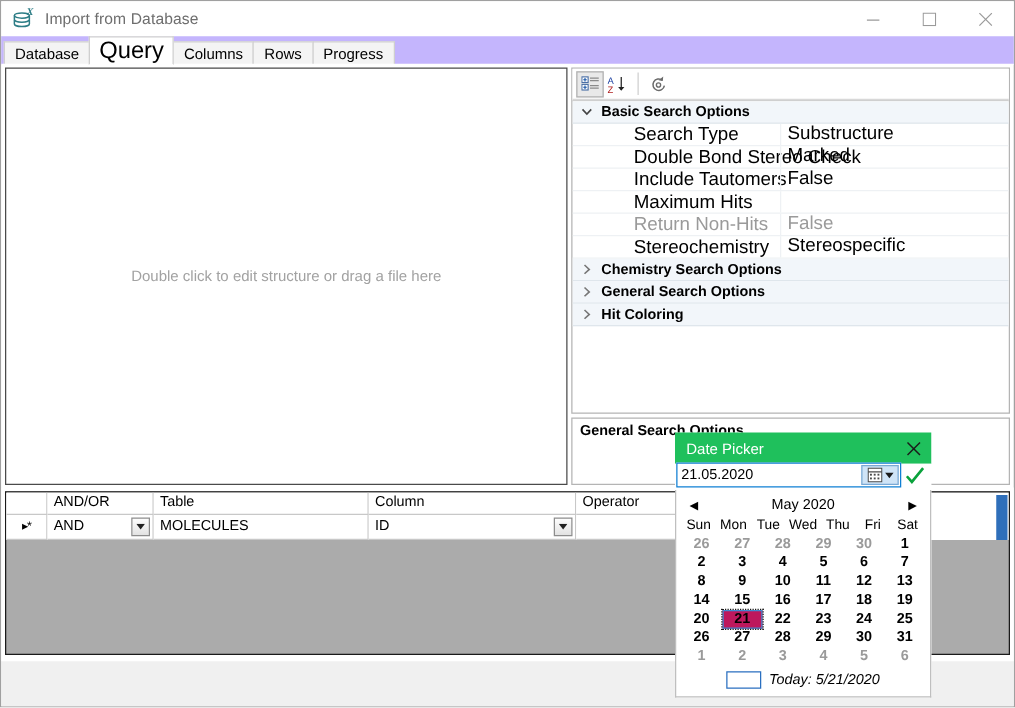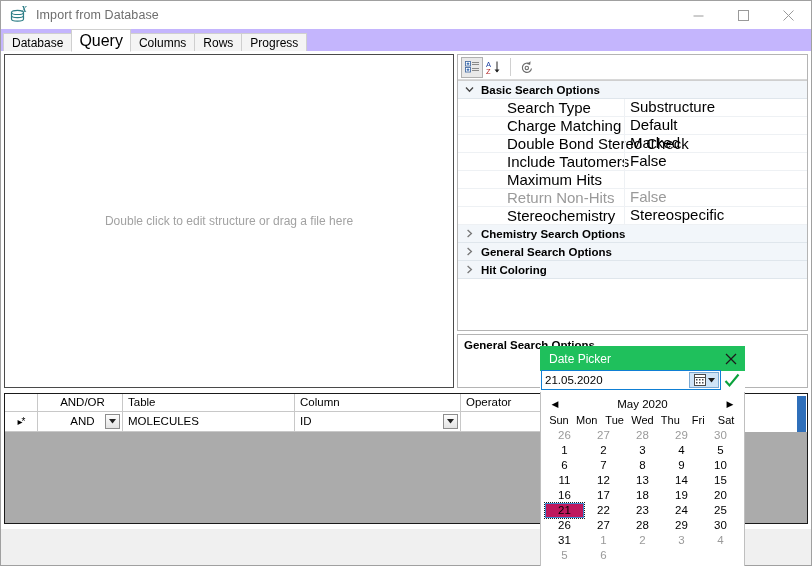--- a/index.html
+++ b/index.html
@@ -92,21 +92,21 @@
     border: 1px solid #cfcfcf;
     border-bottom: none;
     background: #f4f4f4;
     margin-right: -1px;
     box-sizing: border-box;
     white-space: nowrap;
   }
   .tab.selected {
     height: 23px;
     line-height: 22px;
-    font-size: 16px;
+    font-size: 19px;
     background: #ffffff;
     border-color: #cfcfcf;
     border-bottom: 1px solid #ffffff;
     position: relative;
     z-index: 3;
     padding: 0 7px;
   }
 
   
   .main-area {
@@ -295,21 +295,21 @@
     border-bottom: 1px solid #c8c8c8;
     padding-left: 5px;
     box-sizing: border-box;
     line-height: 19px;
     background: #ffffff;
     position: relative;
     white-space: nowrap;
     overflow: hidden;
   }
   .col-rowhdr { width: 33px; min-width: 33px; padding-left: 0; display: flex; align-items: center; justify-content: center; }
-  .col-andor  { width: 85px; min-width: 85px; text-align: center; }
+  .col-andor  { width: 85px; min-width: 85px; }
   .col-table  { width: 172px; min-width: 172px; }
   .col-column { width: 166px; min-width: 166px; }
   .col-oper   { width: 97px; min-width: 97px; }
   .col-value  { width: 90px; min-width: 90px; }
   .cell-combo-btn {
     position: absolute;
     right: 2px;
     top: 2px;
     width: 15px;
     height: 15px;
@@ -417,23 +417,24 @@
   .dp-week {
     display: grid;
     grid-template-columns: repeat(7, 1fr);
     text-align: center;
     font-size: 11px;
     height: 16px;
     align-items: center;
   }
   .dp-grid {
     display: grid;
-    grid-template-columns: repeat(5, 1fr);
+    grid-template-columns: repeat(6, 1fr);
     text-align: center;
     font-size: 11.5px;
+    font-weight: bold;
   }
   .dp-day {
     height: 15px;
     line-height: 15px;
     position: relative;
   }
   .dp-day.other { color: #9a9a9a; }
   .dp-day.selected {
     background: #be185d;
     outline: 1px dotted #1b1b1b;
@@ -578,24 +579,20 @@
                 <svg width="9" height="9" viewBox="0 0 9 9">
                     <path d="M1 2.5 L4.5 6.3 L8 2.5" fill="none" stroke="#444" stroke-width="1.3"></path>
                   </svg>
               </span>
               <span>Basic Search Options</span>
             </div>
 
             <div class="pg-row">
               <span class="pg-name">Search Type</span>
               <span class="pg-val">Substructure</span>
-            </div>
-            <div class="pg-row">
-              <span class="pg-name">Charge Matching</span>
-              <span class="pg-val">Default</span>
             </div>
             <div class="pg-row">
               <span class="pg-name">Double Bond Stereo Check</span>
               <span class="pg-val">Marked</span>
             </div>
             <div class="pg-row">
               <span class="pg-name">Include Tautomers</span>
               <span class="pg-val">False</span>
             </div>
             <div class="pg-row">

